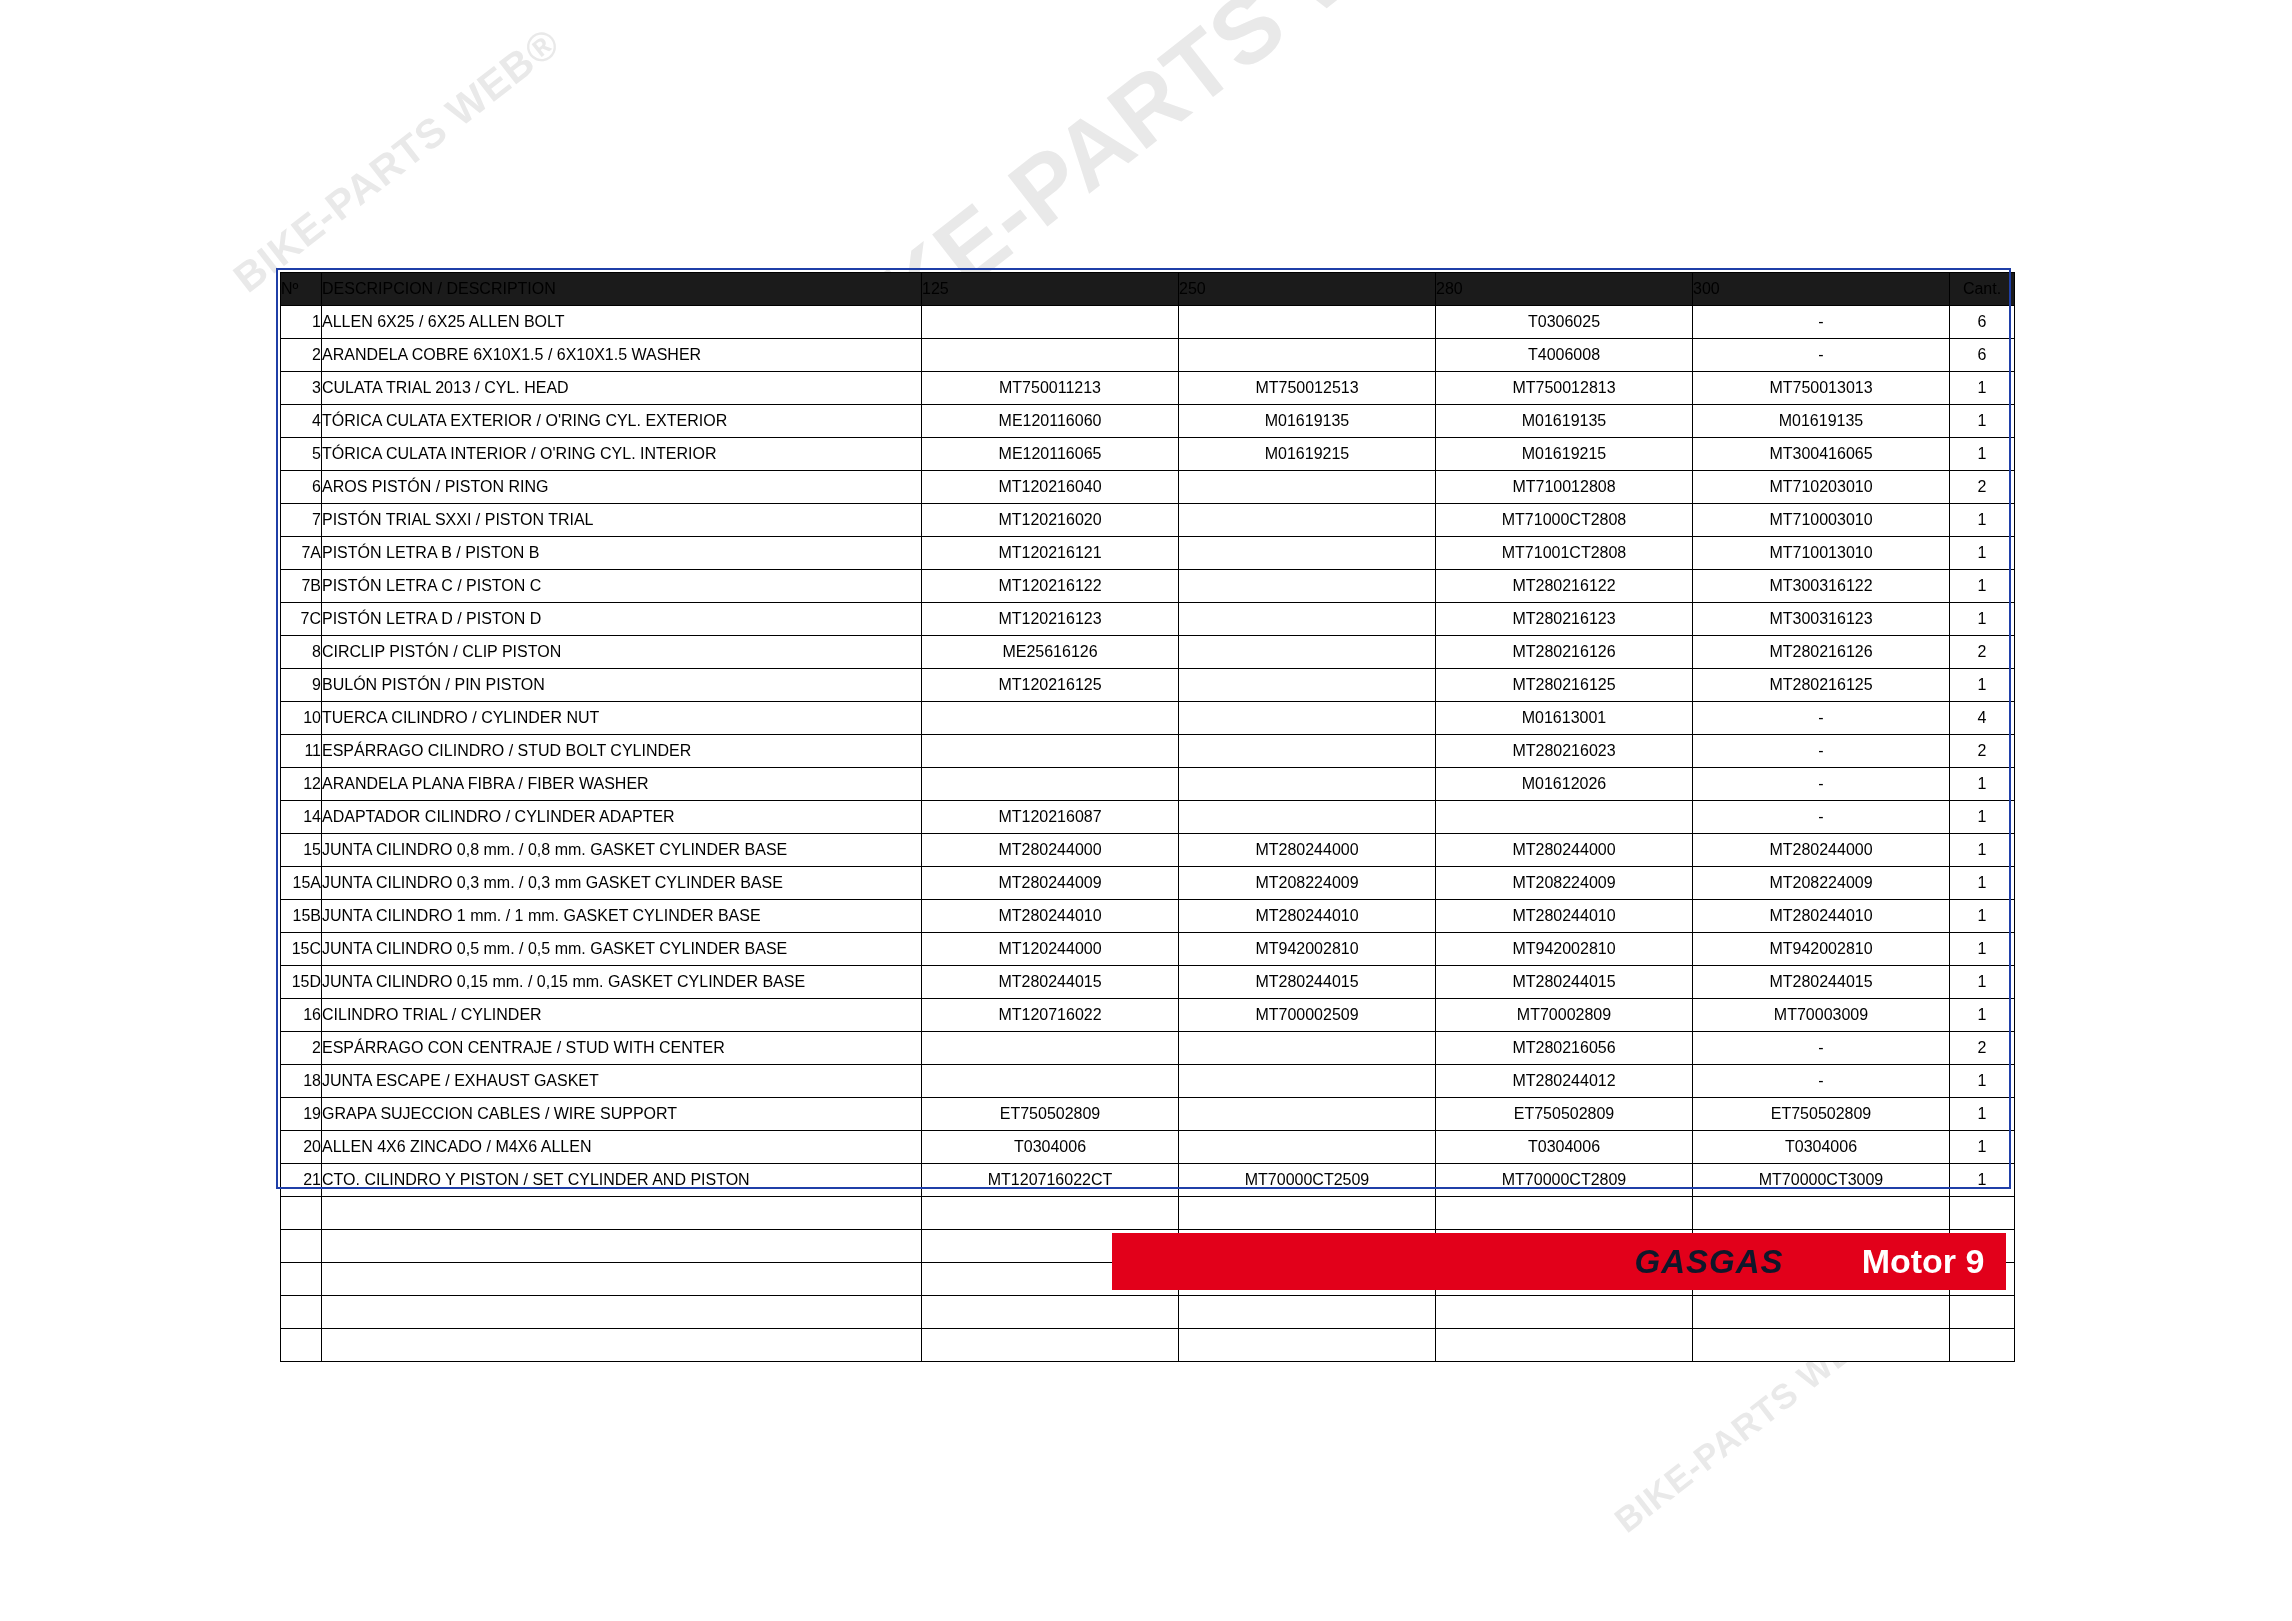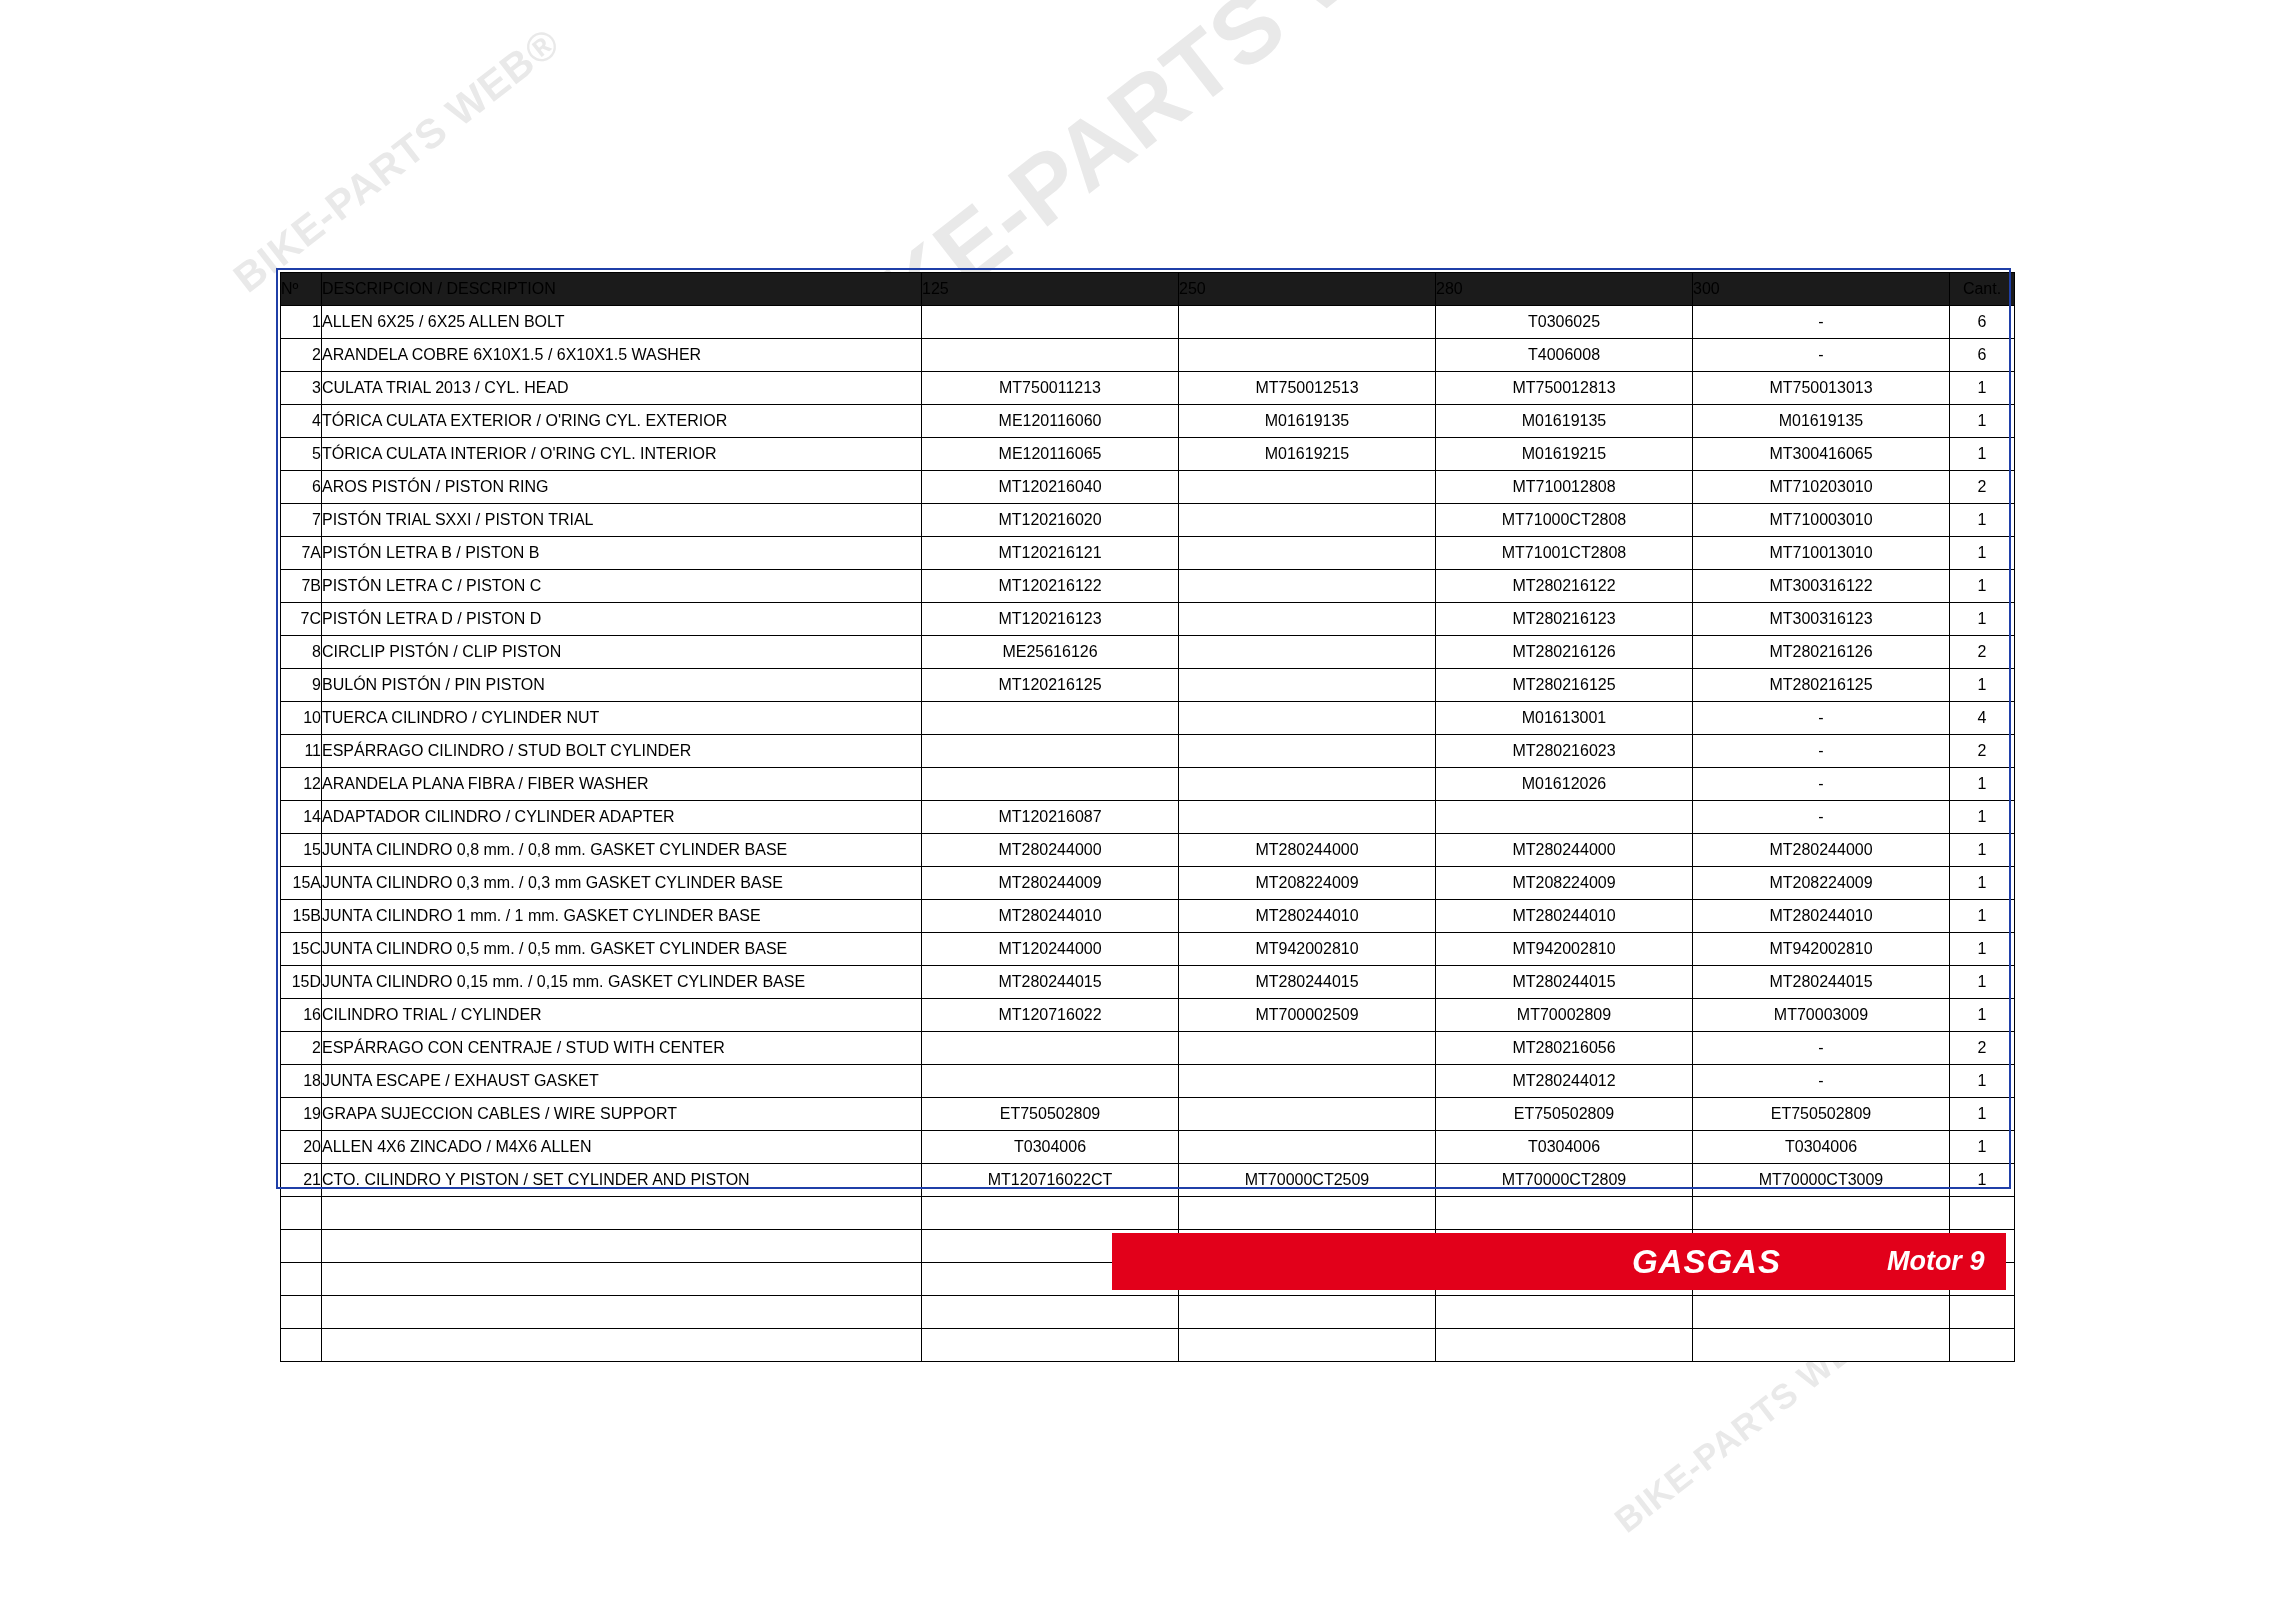--- a/index.html
+++ b/index.html
@@ -101,33 +101,32 @@
     left: 1112px;
     top: 1233px;
     width: 894px;
     height: 57px;
     background: #e2001a;
     display: flex;
     align-items: center;
     justify-content: flex-end;
   }
   .banner .brand {
-    color: #ffffff;
+    color: #0f172a;
     font-size: 33px;
     font-weight: bold;
     font-style: italic;
     letter-spacing: 1px;
-    margin-right: 106px;
+    margin-right: 78px;
     font-family: "Liberation Sans", sans-serif;
   }
   .banner .page {
     color: #ffffff;
-    font-size: 27px;
+    font-size: 34px;
     font-weight: bold;
-    font-style: italic;
     margin-right: 21.6px;
     font-family: "Liberation Sans", sans-serif;
   }
 </style>
 </head>
 <body>
 
 <div class="wm wm-1">BIKE-PARTS WEB®</div>
 <div class="wm wm-2">BIKE-PARTS WEB</div>
 <div class="wm wm-3">BIKE-PARTS WEB</div>

